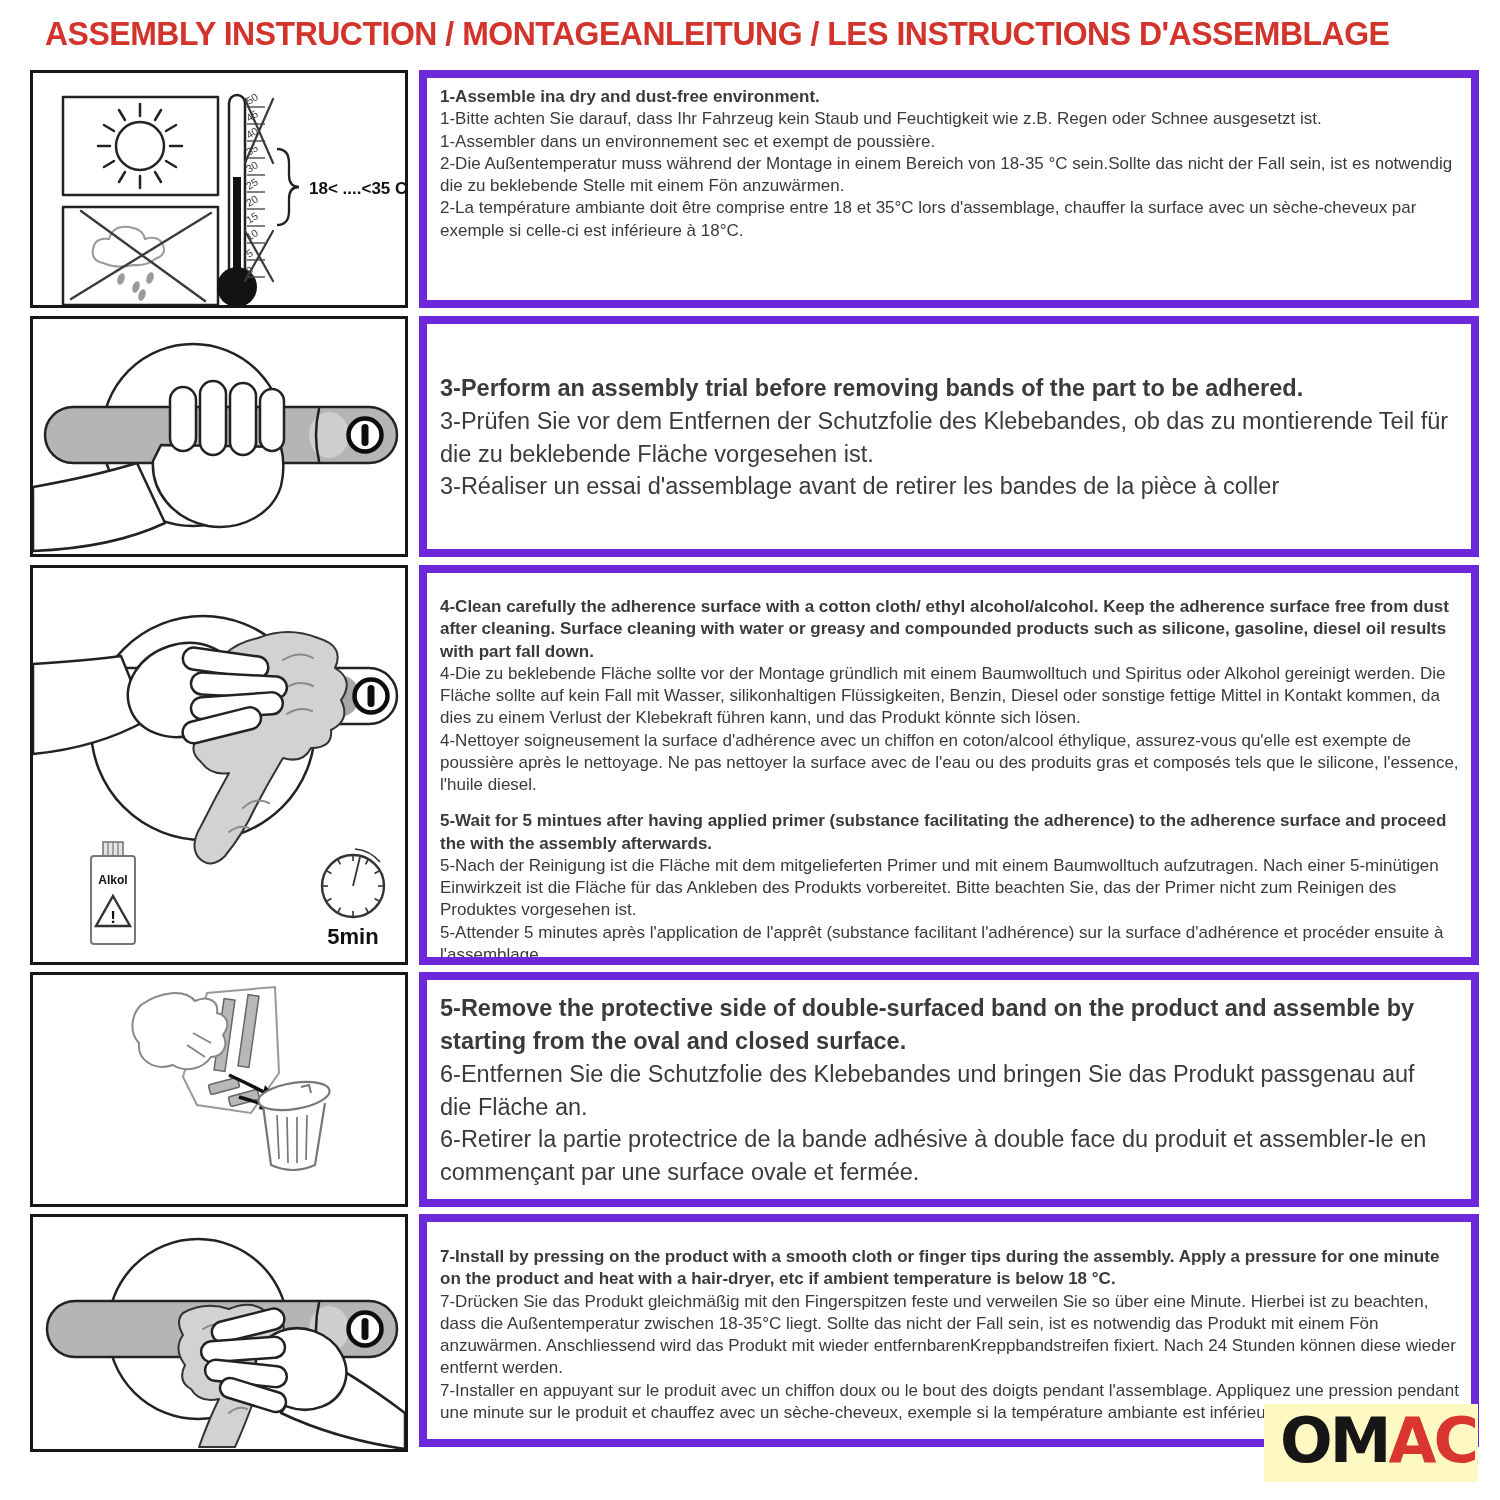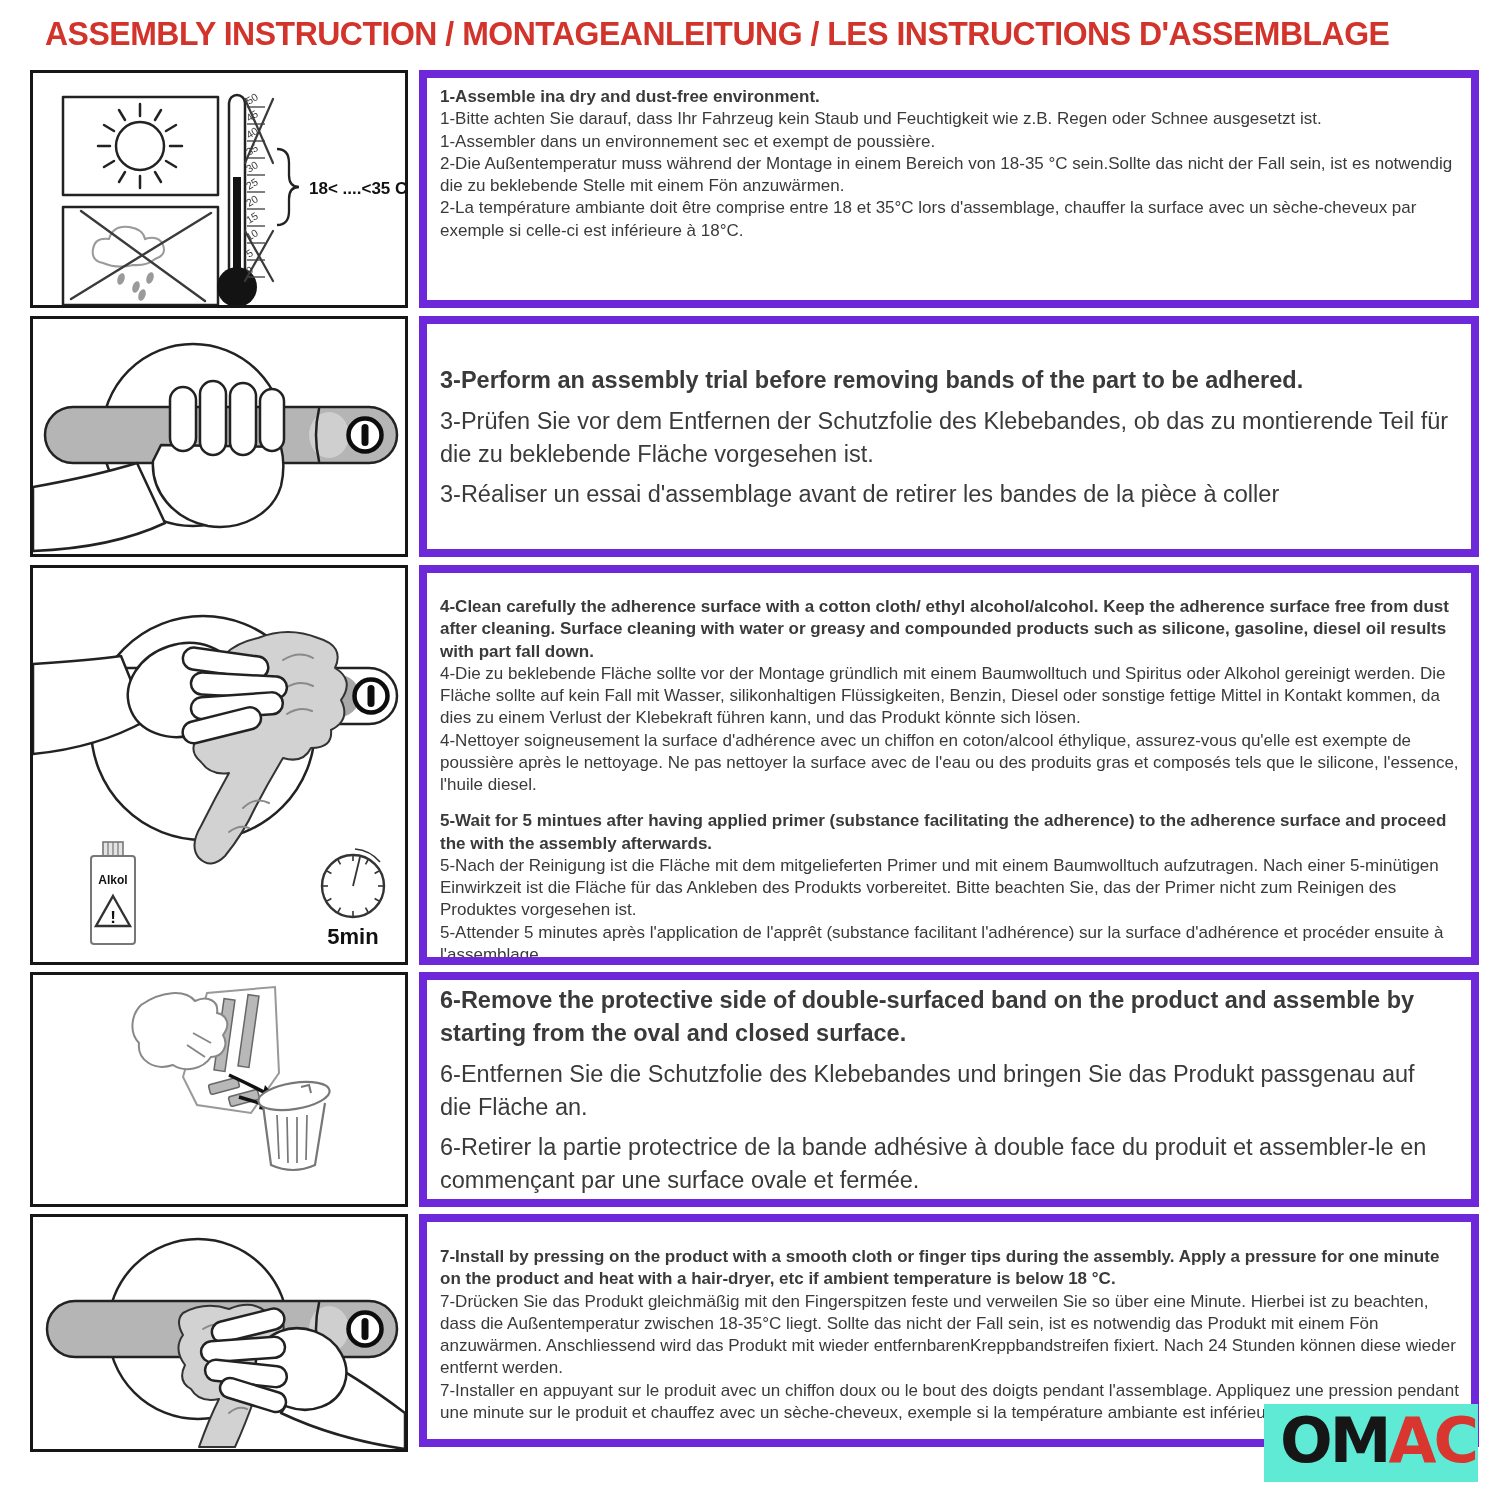--- a/index.html
+++ b/index.html
@@ -4,28 +4,28 @@
 <style>
   html,body{margin:0;padding:0;background:#ffffff;}
   body{width:1500px;height:1500px;position:relative;font-family:"Liberation Sans",sans-serif;color:#333;}
   .title{position:absolute;top:14px;left:45px;margin:0;font-size:34px;font-weight:800;letter-spacing:-.5px;
          color:#d2332b;white-space:nowrap;transform:scaleX(.94);transform-origin:0 50%;}
   .row{position:absolute;left:30px;right:21px;}
   .imgbox{position:absolute;left:0;top:0;bottom:0;width:378px;border:3px solid #161616;background:#fff;box-sizing:border-box;}
   .imgbox svg{display:block;width:100%;height:100%;}
   .textbox{position:absolute;left:389px;right:0;top:0;bottom:0;border:8px solid #6d28d9;background:#fff;
            box-sizing:border-box;padding:8px 8px 6px 13px;overflow:hidden;}
-  .textbox.center{display:flex;flex-direction:column;justify-content:center;gap:8px;}
+  .textbox.center{display:flex;flex-direction:column;justify-content:center;}
   .textbox p{margin:0;color:#3a3a3a;}
   .t-sm p{font-size:17px;line-height:1.31;}
   .t-lg p{font-size:23.5px;line-height:1.4;max-width:1012px;}
   .b{font-weight:bold;color:#0e0e0e;}
   .gap{margin-top:26px !important;}
   .g14{margin-top:14px !important;}
-  .logo{position:absolute;top:1404px;right:22px;background:#5eead4;padding:6px 2px 10px 16px;z-index:5;
+  .logo{position:absolute;top:1404px;right:22px;background:#fef9c3;padding:6px 2px 10px 16px;z-index:5;
         font-family:"DejaVu Sans",sans-serif;font-weight:900;font-size:62px;line-height:1;letter-spacing:-3px;text-align:right;}
   .logo .lg-black{color:#161616;}
   .logo .lg-red{color:#d8362e;}
   .ln{stroke:#222;stroke-width:2.5;fill:none;stroke-linecap:round;stroke-linejoin:round;}
   .ln-g{stroke:#8a8a8a;stroke-width:2;fill:none;stroke-linecap:round;stroke-linejoin:round;}
   .white{fill:#ffffff;}
   .gray{fill:#b5b5b5;}
   .cloth{fill:#d2d2d2;stroke:#333;stroke-width:2;stroke-linejoin:round;}
   .tick-t{font-family:"Liberation Sans",sans-serif;font-size:10.5px;fill:#3c3c3c;}
   .svg-label{font-family:"Liberation Sans",sans-serif;font-weight:bold;fill:#111;}
@@ -252,21 +252,21 @@
             <line x1="254" y1="142" x2="255" y2="188"></line>
           <line x1="264" y1="142" x2="264" y2="188"></line>
             <line x1="274" y1="140" x2="273" y2="185"></line>
         </g>
         <ellipse cx="261" cy="121" rx="36" ry="13" fill="#fff" stroke="#777" stroke-width="2.2" transform="rotate(-9 261 121)"></ellipse>
         <path d="M268,112 l8,-2 2,8" fill="none" stroke="#777" stroke-width="2"></path>
       </g>
     </svg>
   </div>
   <div class="textbox t-lg center">
-    <p class="b">6-Remove the protective side of double-surfaced band on the product and assemble by starting from the oval and closed surface.</p>
+    <p class="b">5-Remove the protective side of double-surfaced band on the product and assemble by starting from the oval and closed surface.</p>
     <p>6-Entfernen Sie die Schutzfolie des Klebebandes und bringen Sie das Produkt passgenau auf die Fläche an.</p>
     <p>6-Retirer la partie protectrice de la bande adhésive à double face du produit et assembler-le en commençant par une surface ovale et fermée.</p>
   </div>
 </section>
 
 <section class="row" style="top:1214px;height:238px">
   <div class="imgbox">
     <svg viewBox="0 0 372 232">
       <circle cx="165" cy="112" r="90" class="ln white"></circle>
       <g>

